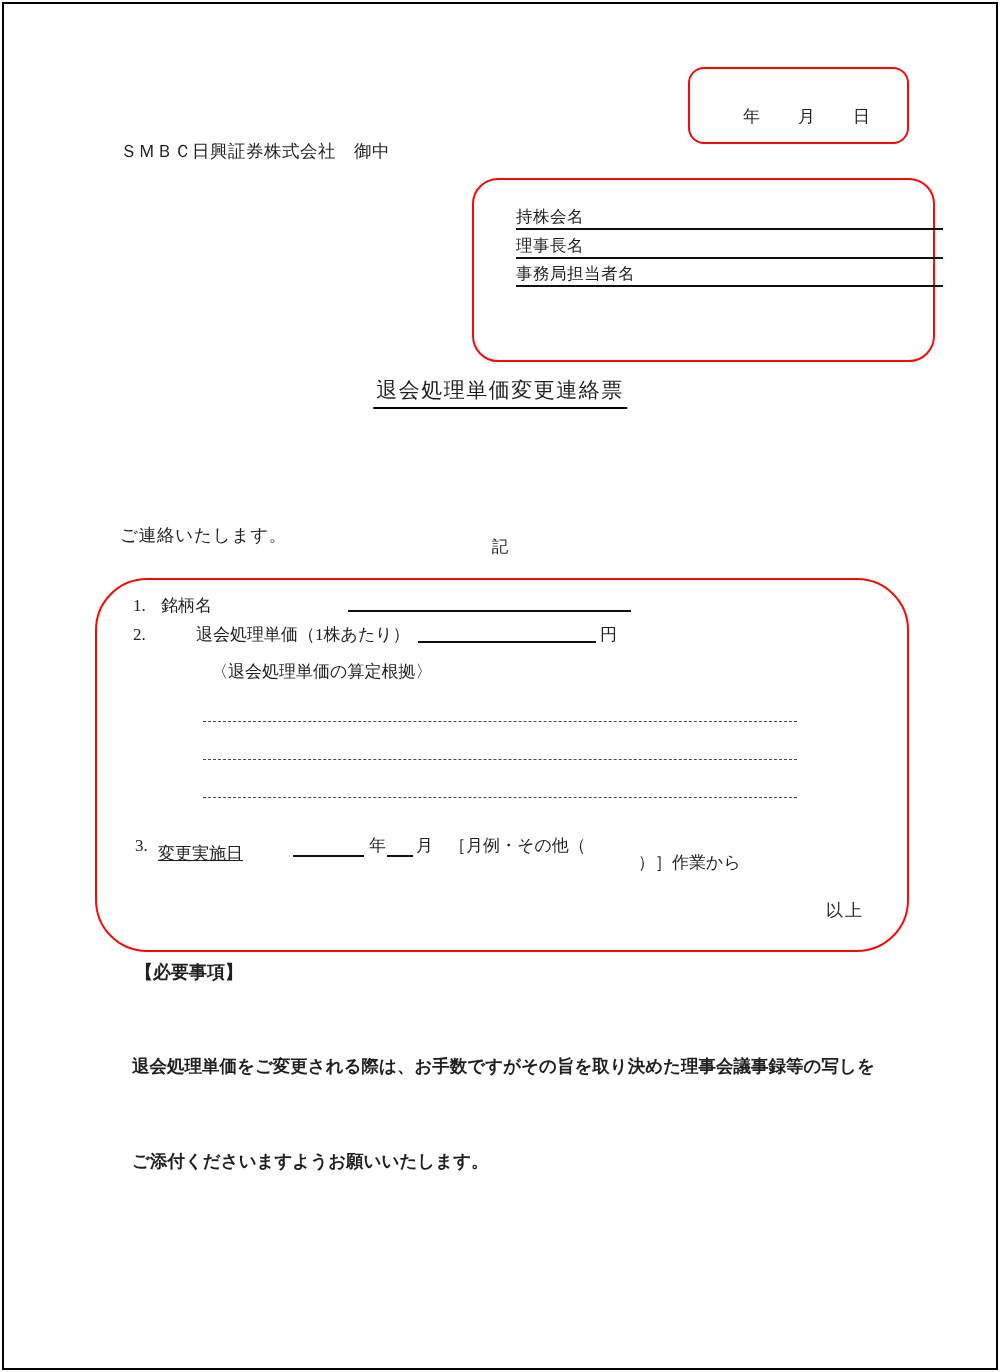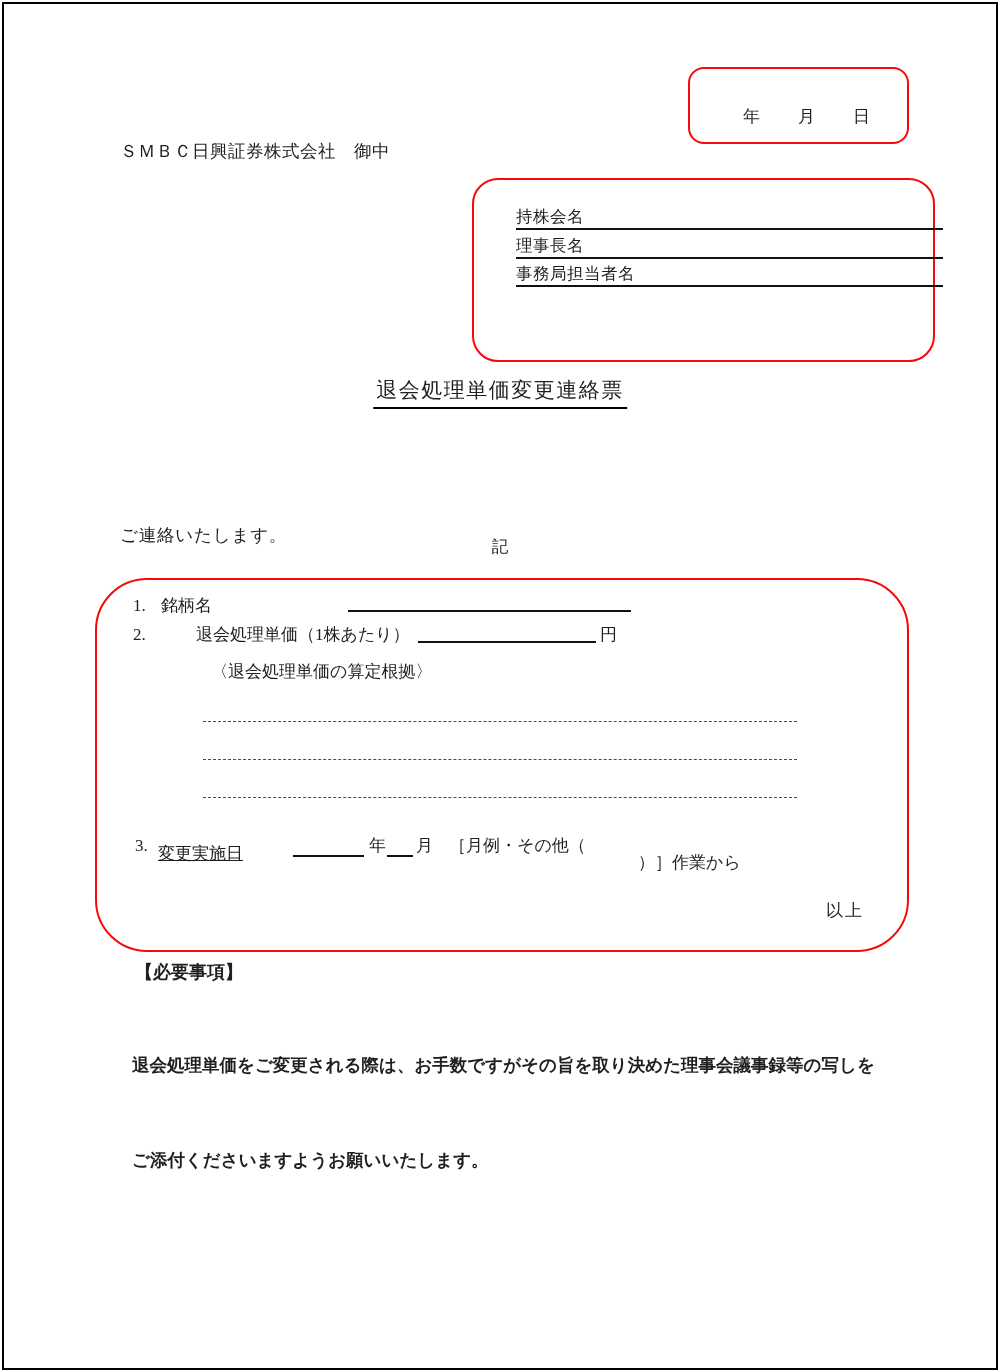--- a/index.html
+++ b/index.html
@@ -78,21 +78,21 @@
   .i3-close{left:541px;top:256px;margin-top:17px;}
   .closing{left:729px;top:321px;font-size:17.5px;letter-spacing:2px;}
   
   .notes-heading{
     position:absolute;left:135px;top:960px;
     font-family:"Liberation Sans","DejaVu Sans",sans-serif;
     font-weight:bold;font-size:18px;
   }
   .notes-body{
     position:absolute;left:132px;top:988px;width:760px;
-    font-family:Liberation Mono, monospace;
+    font-family:Liberation Serif, serif;
     font-weight:bold;font-size:17.5px;line-height:31.5px;white-space:pre;
   }
 </style>
 </head>
 <body>
 
 <div class="page">
   <div class="frame"></div>
 
   <div class="date-box">

